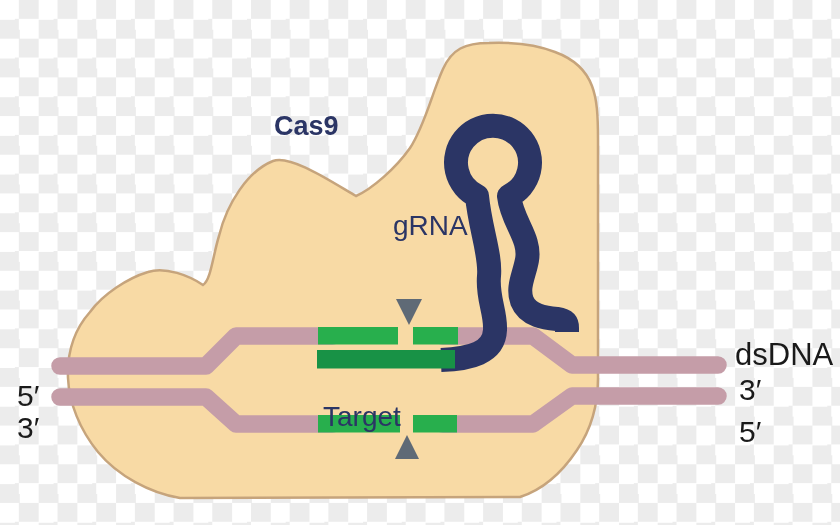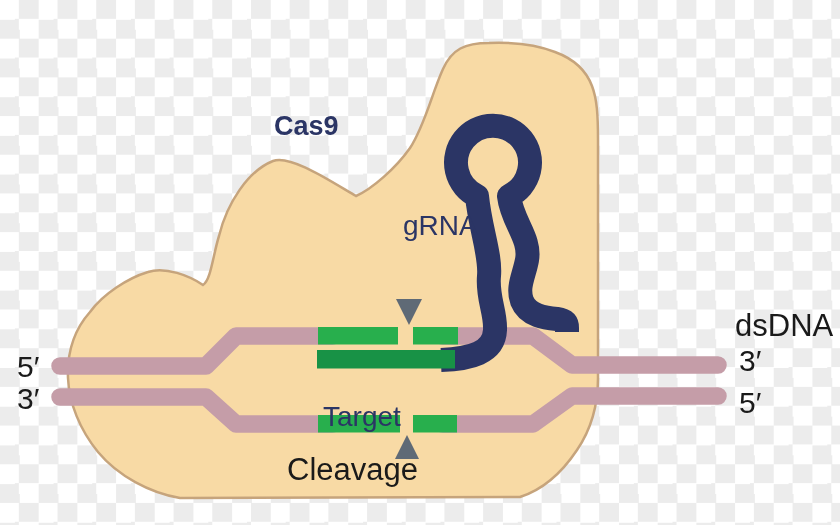--- a/index.html
+++ b/index.html
@@ -7,23 +7,23 @@
     position:relative;
     width:840px;height:525px;
     overflow:hidden;
     font-family:"Liberation Sans","DejaVu Sans",sans-serif;
     background-image:repeating-conic-gradient(var(--checker-dark,#ececec) 0% 25%, var(--checker-light,#ffffff) 0% 50%);
     background-size:38.7px 38.7px;
   }
   #diagram-svg{position:absolute;left:0;top:0;}
   .lbl{position:absolute;white-space:nowrap;line-height:1;}
   .lbl-navy{color:var(--label-navy,#2b3565);}
-  .lbl-black{color:var(--label-black,#1a1a1a);}
+  .lbl-black{color:var(--label-black,#1a1a1a);margin-top:29px;}
   #cas9-label{left:274px;top:113px;font-size:27px;font-weight:bold;}
-  #grna-label{left:403px;top:212px;font-size:28px;}
+  #grna-label{left:393px;top:212px;font-size:28px;}
   #target-label{left:323px;top:387px;font-size:28px;margin-top:16px;}
   #cleavage-label{left:287px;top:454px;font-size:31px;}
   #dsdna-label{left:735px;top:310px;font-size:31px;}
   #end-left-top{left:17px;top:352px;font-size:30px;}
   #end-left-bottom{left:17px;top:384px;font-size:30px;}
   #end-right-top{left:739px;top:346px;font-size:30px;}
   #end-right-bottom{left:739px;top:388px;font-size:30px;}
 </style>
 </head>
 <body>
@@ -78,19 +78,18 @@
       <rect x="413" y="415" width="44" height="17.5" fill="#28AF4D"></rect>
     </g>
 
     <polygon points="396,299 422,299 409,325" fill="#5F6A76"></polygon>
     <polygon points="395,459 419,459 407,435" fill="#5F6A76"></polygon>
   </svg>
 
   <div id="cas9-label" class="lbl lbl-navy">Cas9</div>
   <div id="grna-label" class="lbl lbl-navy">gRNA</div>
   <div id="target-label" class="lbl lbl-navy">Target</div>
-  <div id="cleavage-label" class="lbl lbl-black">Cleavage</div>
   <div id="dsdna-label" class="lbl lbl-black">dsDNA</div>
   <div id="end-left-top" class="lbl lbl-black">5′</div>
   <div id="end-left-bottom" class="lbl lbl-black">3′</div>
   <div id="end-right-top" class="lbl lbl-black">3′</div>
   <div id="end-right-bottom" class="lbl lbl-black">5′</div>
 </div>
 
 </body></html>

